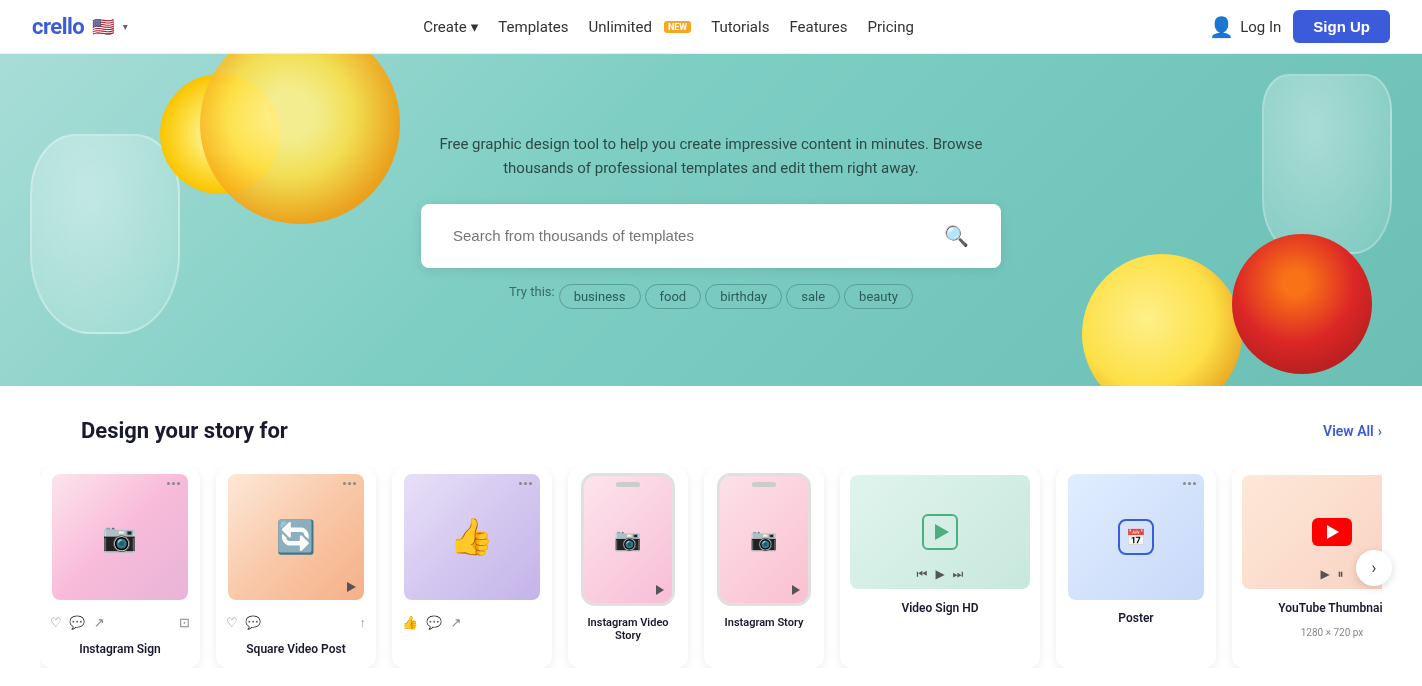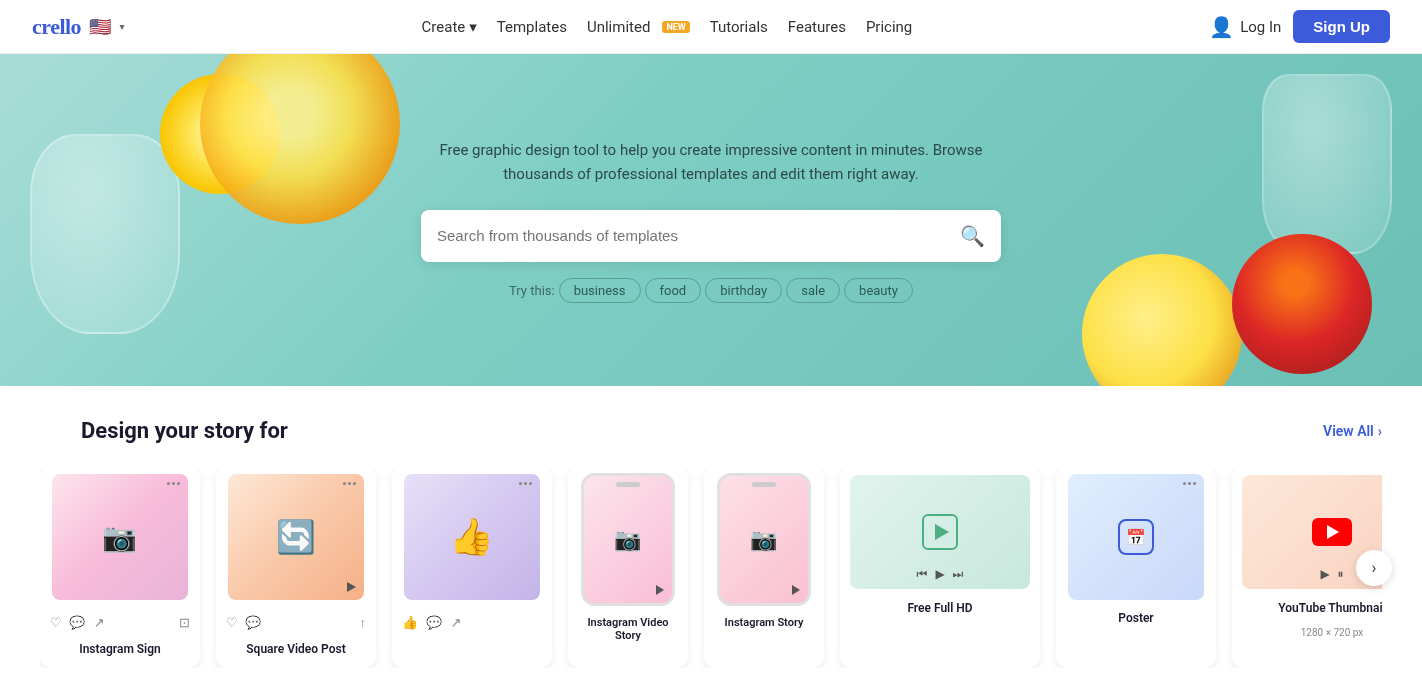--- a/index.html
+++ b/index.html
@@ -4,21 +4,21 @@
   <style>
     * { box-sizing: border-box; margin: 0; padding: 0; }
     body { font-family: -apple-system, BlinkMacSystemFont, 'Segoe UI', Roboto, sans-serif; background: #fff; overflow-x: hidden; }
 
     
     nav {
       display: flex; align-items: center; justify-content: space-between;
       padding: 0 32px; height: 54px; background: #fff;
       border-bottom: 1px solid #eee; position: relative; z-index: 10;
     }
-    .nav-left { display: flex; align-items: center; gap: 8px; font-family: Liberation Serif, serif; }
+    .nav-left { display: flex; align-items: center; gap: 8px; }
     .nav-logo { font-size: 22px; font-weight: 700; color: #3b5bdb; letter-spacing: -0.5px; }
     .nav-flag { font-size: 18px; }
     .nav-flag-chevron { color: #666; font-size: 10px; }
     .nav-center { display: flex; align-items: flex-start; gap: 20px; }
     .nav-item { font-size: 15px; color: #333; cursor: pointer; text-decoration: none; display: flex; align-items: center; gap: 4px; }
     .nav-badge {
       background: #f5a623; color: #fff; font-size: 9px; font-weight: 700;
       padding: 1px 4px; border-radius: 3px; margin-left: 8px;
     }
     .nav-right { display: flex; align-items: center; gap: 12px; }
@@ -65,27 +65,27 @@
       border: 2px solid rgba(255,255,255,0.25);
     }
 
     .hero-content {
       position: relative; z-index: 2; text-align: center; max-width: 620px; padding: 0 20px;
     }
     .hero-title { font-size: 52px; font-weight: 800; color: #1a1a2e; line-height: 1.1; margin-bottom: 16px; }
     .hero-subtitle { font-size: 15px; color: #2d4a47; line-height: 1.6; margin-bottom: 24px; }
     .hero-search {
       display: flex; align-items: center; background: #fff; border-radius: 8px;
-      padding: 0 16px; height: 52px; box-shadow: 0 2px 12px rgba(0,0,0,0.1); margin-bottom: 16px;
+      padding: 0 32px; height: 64px; box-shadow: 0 2px 12px rgba(0,0,0,0.1); margin-bottom: 16px;
     }
     .hero-search input {
       flex: 1; border: none; outline: none; font-size: 15px; color: #888; background: transparent;
     }
     .hero-search-icon { color: #3b5bdb; font-size: 20px; cursor: pointer; }
-    .hero-tags { display: flex; align-items: center; gap: 4px; justify-content: center; flex-wrap: wrap; }
+    .hero-tags { display: flex; align-items: flex-start; gap: 4px; justify-content: center; flex-wrap: wrap; }
     .try-this { font-size: 13px; color: #3d6b66; }
     .tag-chip {
       border: 1px solid #5b9e96; border-radius: 20px; padding: 4px 14px;
       font-size: 13px; color: #2d5c58; background: transparent; cursor: pointer;
     }
 
     
     .story-section { padding: 32px 40px 0; }
     .story-header { display: flex; align-items: center; justify-content: space-between; margin-bottom: 24px; margin-left: 41px; }
     .story-title { font-size: 22px; font-weight: 700; color: #1a1a2e; }
@@ -308,21 +308,21 @@
             <div style="width:36px;height:36px;border:2px solid #4caf80;border-radius:6px;display:flex;align-items:center;justify-content:center;">
               <div style="width:0;height:0;border-top:8px solid transparent;border-bottom:8px solid transparent;border-left:14px solid #4caf80;margin-left:3px;"></div>
             </div>
             <div style="position:absolute;bottom:8px;display:flex;gap:8px;">
               <span style="font-size:12px;color:#555;">⏮</span>
               <span style="font-size:12px;color:#555;">▶</span>
               <span style="font-size:12px;color:#555;">⏭</span>
             </div>
           </div>
         </div>
-        <div class="card-label">Free Full HD</div>
+        <div class="card-label">Video Sign HD</div>
       </div>
 
       <div class="card">
         <div class="card-thumb">
           <div class="card-thumb-inner bg-blue-soft">
             <div class="three-dots">
               <div class="dot-sm"></div>
                 <div class="dot-sm"></div>
                 <div class="dot-sm"></div>
             </div>

